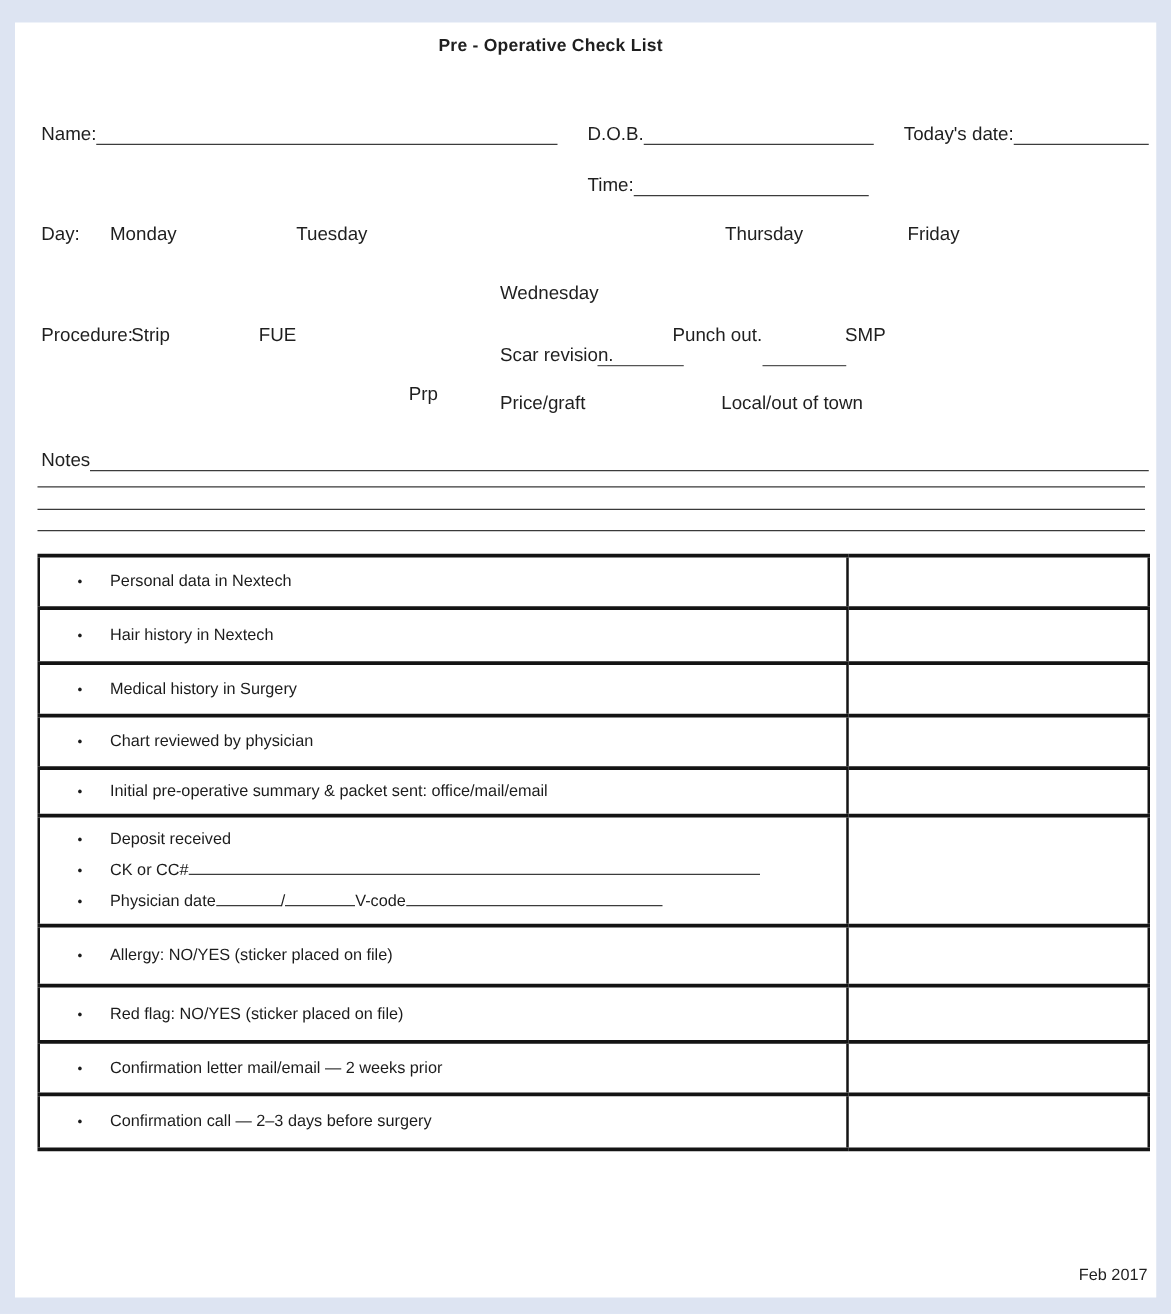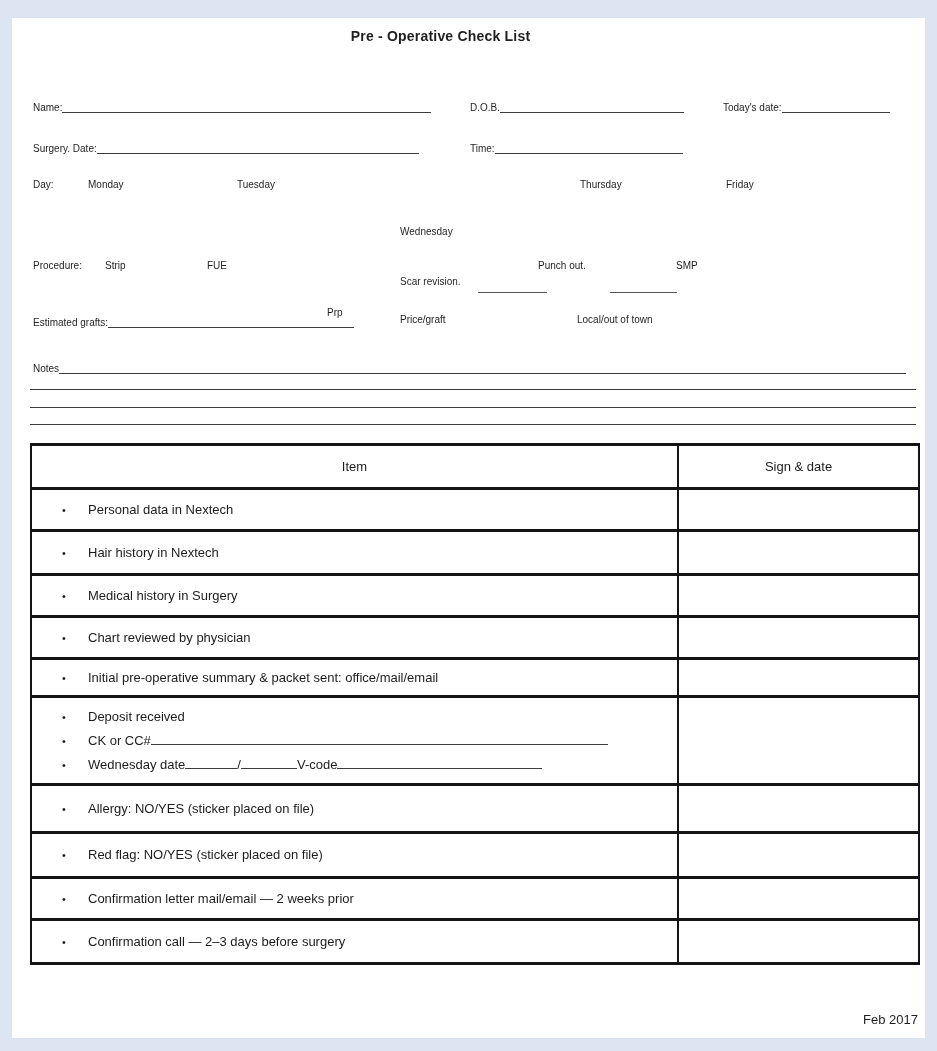--- a/index.html
+++ b/index.html
@@ -6,21 +6,21 @@
   html,body { background:#dde4f2; }
   body { font-family:"Liberation Sans", sans-serif; color:#1f1f1f; }
   .canvas {
     position:relative; width:937px; height:1051px;
     background:#dde4f2; overflow:hidden;
   }
   .page {
     position:absolute; left:12px; top:18px; width:913px; height:1020px;
     background:#ffffff;
   }
-  .abs { position:absolute; white-space:nowrap; font-size:10px; }
+  .abs { position:absolute; white-space:nowrap; font-size:15px; }
   .title {
     position:absolute; left:0; top:28px; width:881px; text-align:center;
     font-size:14px; font-weight:bold; letter-spacing:0.2px;
   }
   .fill-line {
     display:inline-block; height:14px; vertical-align:bottom;
     border-bottom:1.4px solid #3c3c3c;
   }
   .rule-line {
     position:absolute; height:0; border-top:1.9px solid #3a3a3a;
@@ -56,23 +56,20 @@
   <div class="abs" style="left:33px; top:99px;">
     <span>Name:</span><span class="fill-line" style="width:369px;"></span>
   </div>
   <div class="abs" style="left:470px; top:99px;">
     <span>D.O.B.</span><span class="fill-line" style="width:184px;"></span>
   </div>
   <div class="abs" style="left:723px; top:99px;">
     <span>Today's date:</span><span class="fill-line" style="width:108px;"></span>
   </div>
 
-  <div class="abs" style="left:33px; top:140px;">
-    <span>Surgery. Date:</span><span class="fill-line" style="width:322px;"></span>
-  </div>
   <div class="abs" style="left:470px; top:140px;">
     <span>Time:</span><span class="fill-line" style="width:188px;"></span>
   </div>
 
   <div class="abs" style="left:33px; top:179px;">Day:</div>
   <div class="abs" style="left:88px; top:179px;">Monday</div>
   <div class="abs" style="left:237px; top:179px;">Tuesday</div>
   <div class="abs" style="left:400px; top:179px;margin-top:47px;">Wednesday</div>
   <div class="abs" style="left:580px; top:179px;">Thursday</div>
   <div class="abs" style="left:726px; top:179px;">Friday</div>
@@ -81,43 +78,36 @@
   <div class="abs" style="left:33px; top:260px;">Procedure:</div>
   <div class="abs" style="left:105px; top:260px;">Strip</div>
   <div class="abs" style="left:207px; top:260px;">FUE</div>
   <div class="abs" style="left:327px; top:260px;margin-top:47px;">Prp</div>
   <div class="abs" style="left:400px; top:276px;">Scar revision.</div>
   <div class="abs" style="left:538px; top:260px;">Punch out.</div>
   <div class="abs" style="left:676px; top:260px;">SMP</div>
   <div class="short-line" style="left:478px; top:292px; width:69px;"></div>
   <div class="short-line" style="left:610px; top:292px; width:67px;"></div>
 
-  <div class="abs" style="left:33px; top:314px;">
-    <span>Estimated grafts:</span><span class="fill-line" style="width:246px;"></span>
-  </div>
   <div class="abs" style="left:400px; top:314px;">Price/graft</div>
   <div class="abs" style="left:552px; top:314px;margin-left:25px;">Local/out of town</div>
 
   <div class="abs" style="left:33px; top:360px;">
     <span>Notes</span><span class="fill-line" style="width:847px;"></span>
   </div>
   <div class="rule-line" style="left:30px; top:389px; width:886px;"></div>
   <div class="rule-line" style="left:30px; top:407px; width:886px;"></div>
   <div class="rule-line" style="left:30px; top:424px; width:886px;"></div>
 
   <table class="checklist">
     <colgroup>
         <col style="width:647px">
         <col style="width:241px">
       </colgroup>
     <tbody>
-        <tr style="height:44px;">
-      <th>Item</th>
-      <th>Sign &amp; date</th>
-    </tr>
     <tr style="height:42px;">
       <td class="item-cell">
         <div class="bullet-line">
               <span class="bullet">•</span>
               <span>Personal data in Nextech</span>
             </div>
       </td>
       <td></td>
     </tr>
     <tr style="height:44px;">
@@ -162,21 +152,21 @@
               <span class="bullet">•</span>
               <span>Deposit received</span>
             </div>
         <div class="bullet-line">
               <span class="bullet">•</span>
               <span>CK or CC#</span>
               <span class="fill-line" style="width:457px;"></span>
             </div>
         <div class="bullet-line">
               <span class="bullet">•</span>
-              <span>Wednesday date</span>
+              <span>Physician date</span>
               <span class="fill-line" style="width:52px;"></span>
               <span>/</span>
               <span class="fill-line" style="width:56px;"></span>
               <span>V-code</span>
               <span class="fill-line" style="width:205px;"></span>
             </div>
       </td>
       <td></td>
     </tr>
     <tr style="height:48px;">

